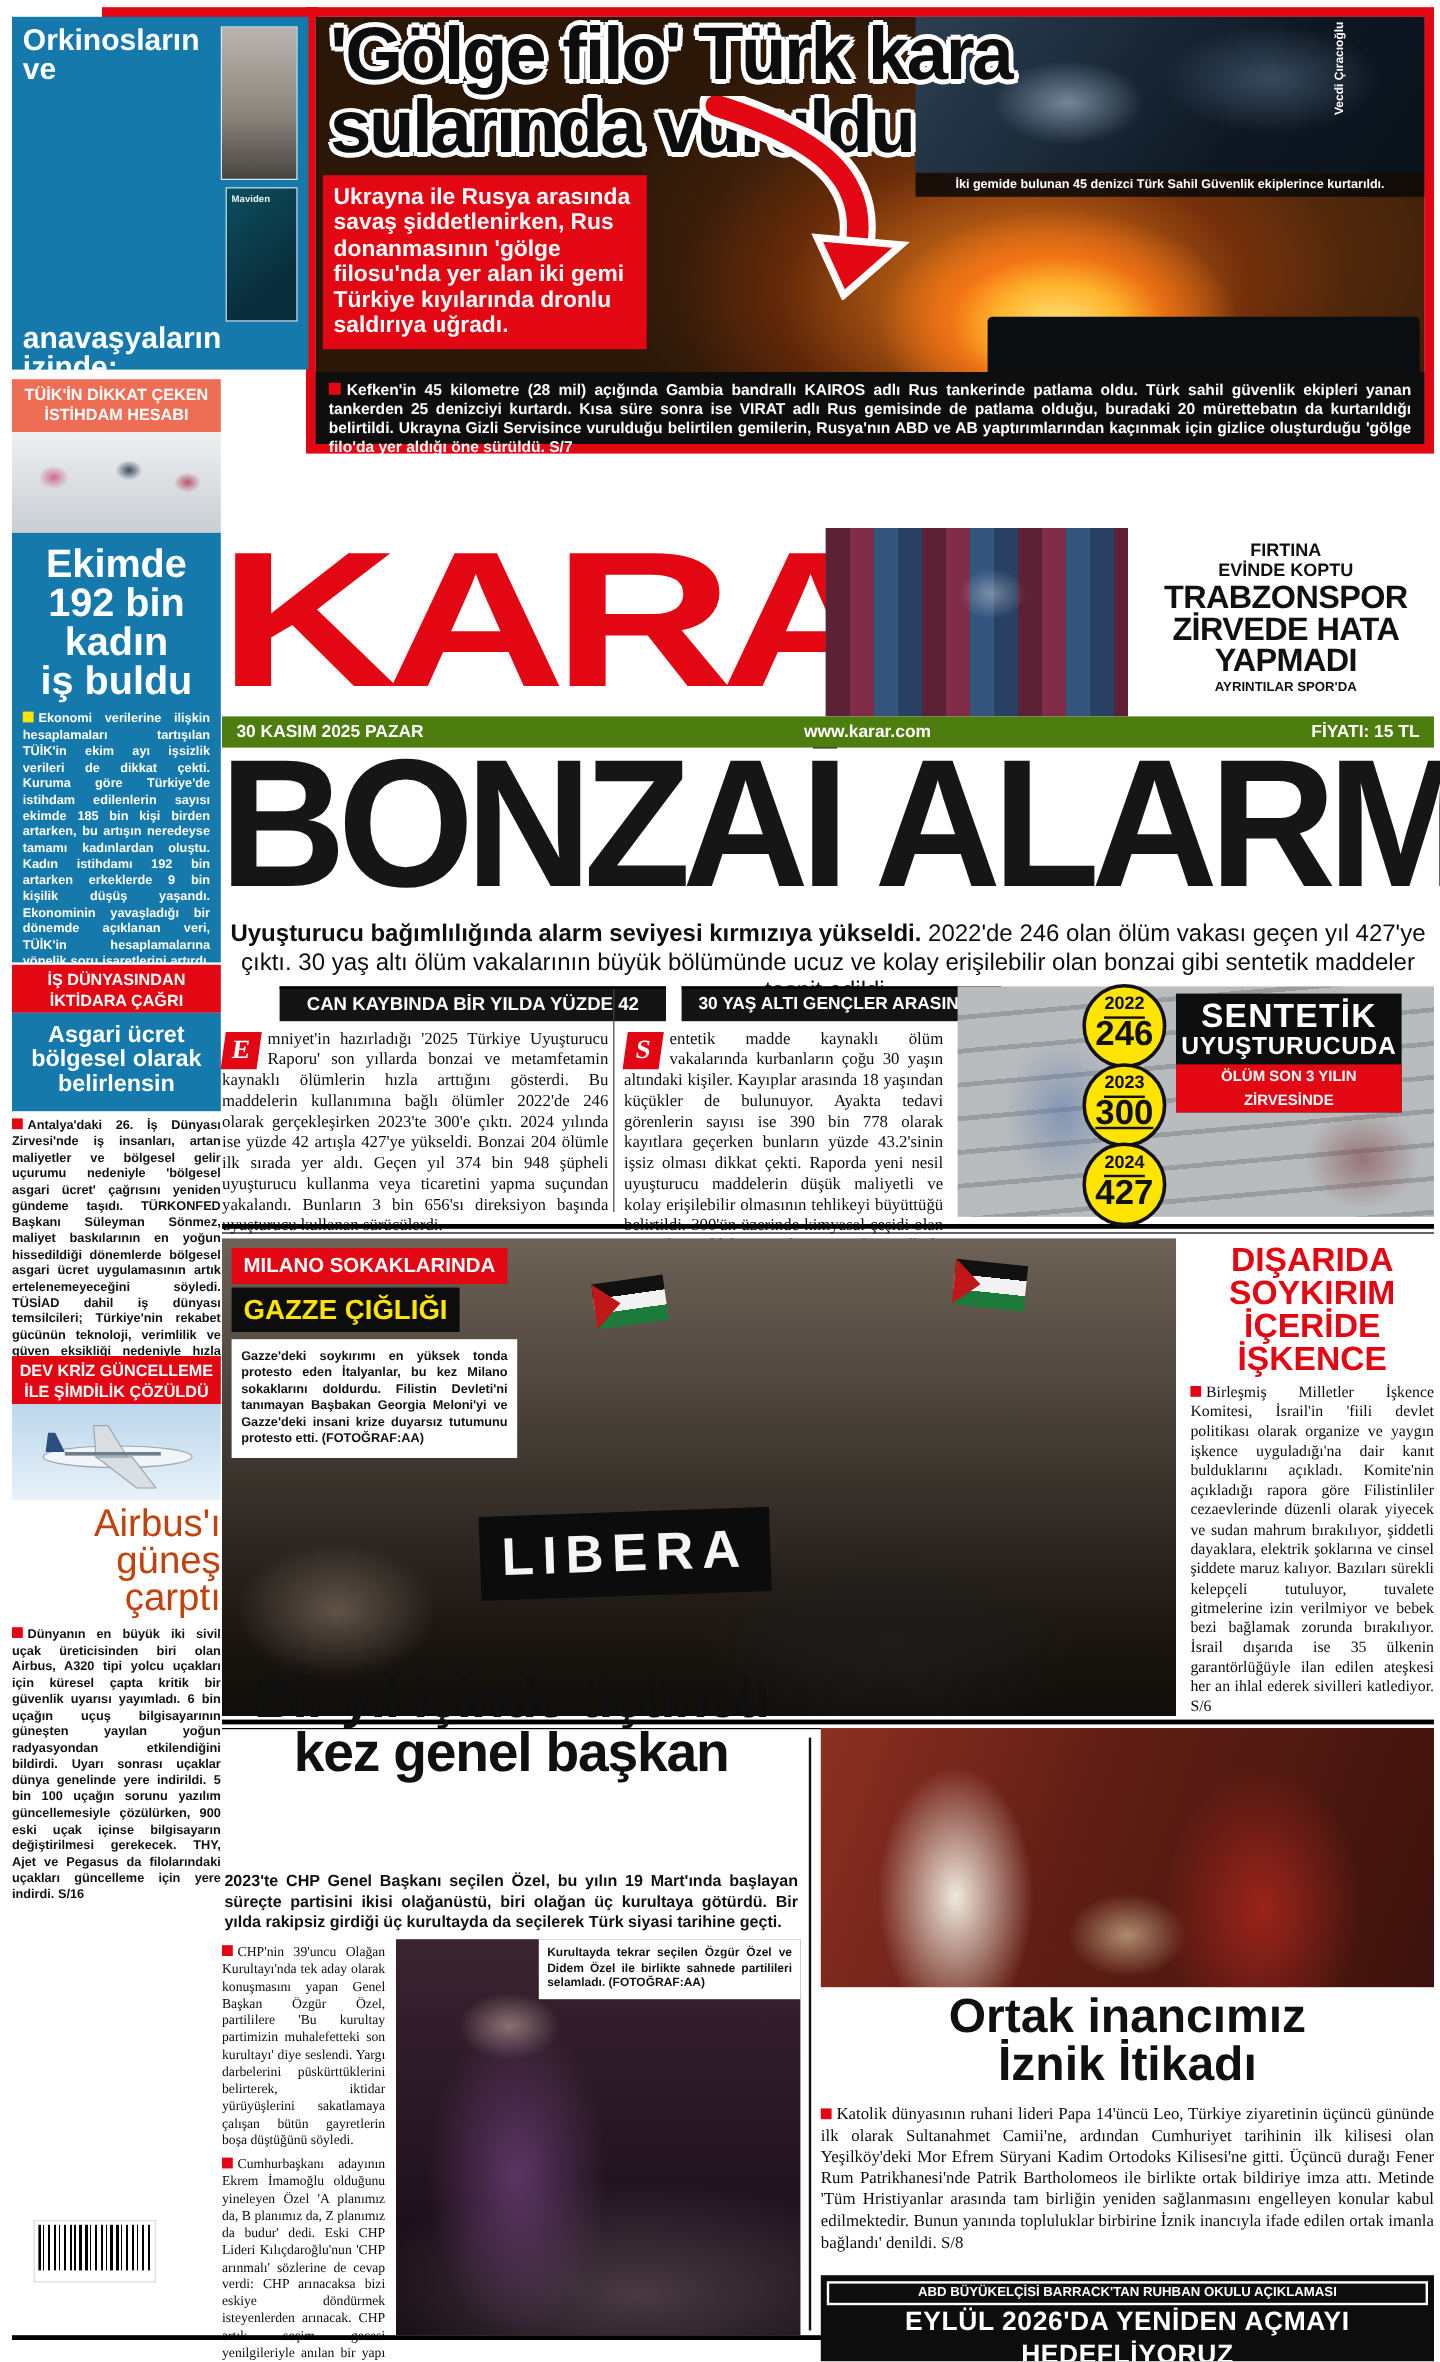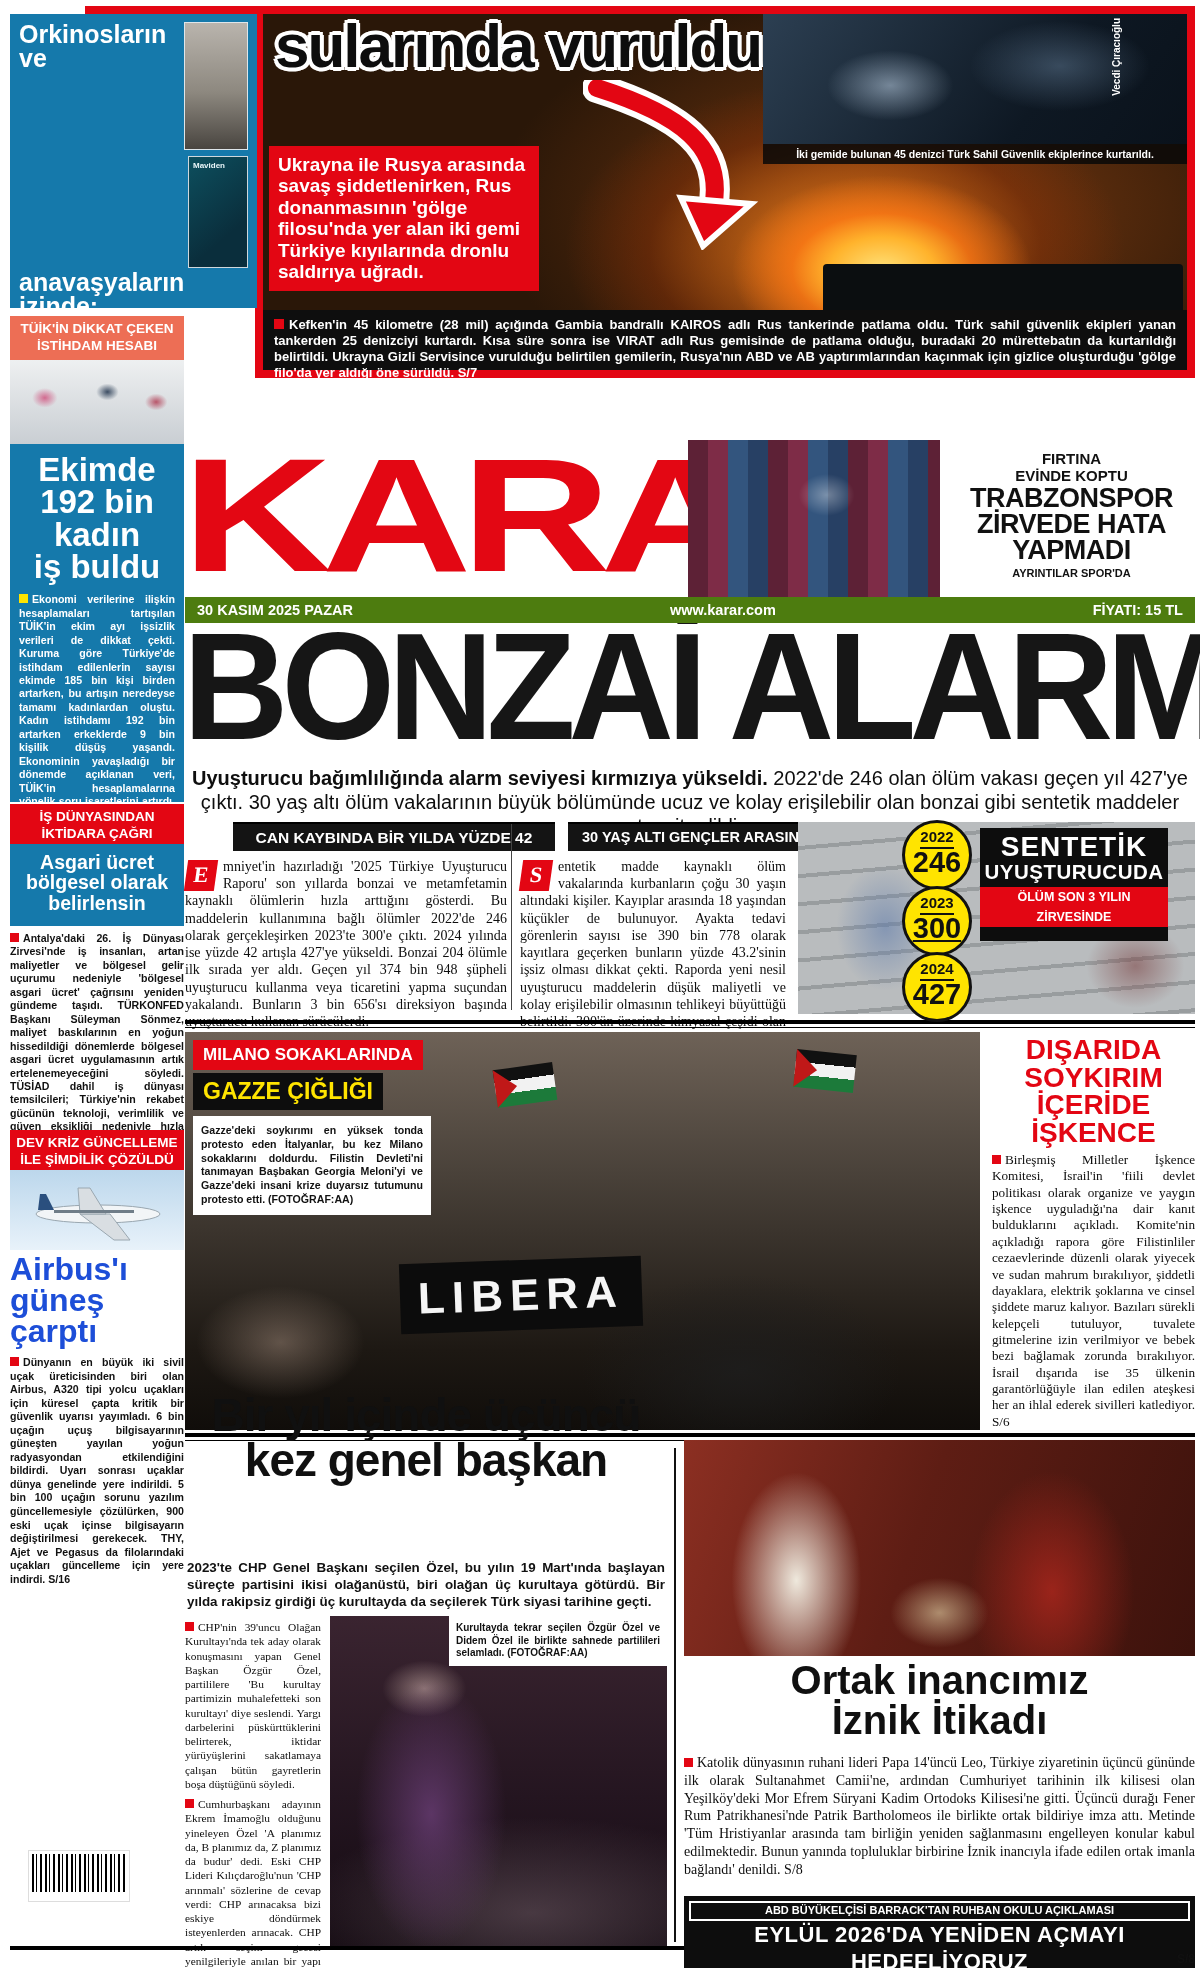--- a/index.html
+++ b/index.html
@@ -50,21 +50,21 @@
                  radial-gradient(16px 12px at 84% 50%, #b8566a, rgba(0,0,0,0) 70%),
                  linear-gradient(#eef0f1,#c9ced3);}
   #tuik-box{left:10px;top:444px;width:174px;height:358px;padding:10px 9px;}
   .tuik-h{font-size:33px;line-height:0.98;font-weight:900;text-align:center;}
   #tuik-body{margin-top:10px;}
   #asgari-kicker{left:10px;top:804px;width:174px;height:40px;background:#e30613;}
   #asgari-head{left:10px;top:844px;width:174px;height:82px;padding:8px 9px;font-size:19.5px;line-height:1.05;font-weight:900;text-align:center;}
   #asgari-body{left:10px;top:932px;width:174px;font-size:10.6px;line-height:1.27;font-weight:bold;text-align:justify;color:#111;}
   #devkriz-kicker{left:10px;top:1130px;width:174px;height:40px;background:#e30613;}
   #plane-photo{left:10px;top:1170px;width:174px;height:80px;background:linear-gradient(#bcd7ec,#e8f2fa);}
-  #airbus-head{left:10px;top:1254px;width:174px;font-size:32px;line-height:0.97;font-weight:700;text-align:left;color:#1d4ed8;}
+  #airbus-head{left:10px;top:1254px;width:174px;font-size:32px;line-height:0.97;font-weight:400;text-align:right;color:#c2410c;}
   #airbus-body{left:10px;top:1356px;width:174px;font-size:10.6px;line-height:1.28;font-weight:bold;text-align:justify;color:#111;}
   #barcode{left:28px;top:1850px;width:102px;height:52px;background:#fff;border:1px solid #ddd;padding:3px;box-sizing:border-box;}
   #barcode .bars{height:38px;background:repeating-linear-gradient(90deg,#000 0 2px,#fff 2px 4px,#000 4px 5px,#fff 5px 8px,#000 8px 10px,#fff 10px 13px);}
   
   #logo{left:182px;top:436px;font-size:196px;line-height:1;font-weight:900;color:#e30713;letter-spacing:-10px;
       transform:scale(1.06,0.82);transform-origin:left top;z-index:1;}
   #trabzon-photo{left:688px;top:440px;width:252px;height:157px;z-index:2;
       background:radial-gradient(40px 30px at 55% 35%, rgba(255,255,255,.35), rgba(0,0,0,0) 70%),
       repeating-linear-gradient(90deg,#5d2136 0 20px,#7e2c47 20px 40px,#33557e 40px 60px,#274064 60px 80px);}
   #sports{left:948px;top:450px;width:247px;text-align:center;z-index:2;}
@@ -89,21 +89,21 @@
   .dropcap{float:left;width:30px;height:31px;background:#e30613;transform:skew(-8deg);margin:2px 7px 0 1px;
       color:#fff;font-family:"Liberation Serif",serif;font-weight:bold;font-size:22px;text-align:center;line-height:30px;}
   #drug-photo{left:798px;top:822px;width:397px;height:192px;overflow:visible;
       background:radial-gradient(70px 90px at 22% 55%, rgba(90,120,170,.55), rgba(0,0,0,0) 70%),
                  radial-gradient(70px 60px at 85% 75%, rgba(120,60,60,.55), rgba(0,0,0,0) 70%),
                  repeating-linear-gradient(175deg,#b9bcbe 0 24px,#999d9f 24px 28px);}
   .stat-circle{position:absolute;left:104px;width:64px;height:64px;border-radius:50%;background:#ffe400;
       border:3px solid #111;text-align:center;box-sizing:content-box;z-index:2;}
   .c-year{font-size:15px;font-weight:800;display:inline-block;border-bottom:2px solid #111;line-height:1.25;margin-top:5px;}
   .c-val{font-size:29px;font-weight:900;line-height:0.95;}
-  #statbox{position:absolute;left:182px;top:6px;width:188px;background:#0d0d0d;color:#fff;text-align:center;padding:5px 0 14px 0;}
+  #statbox{position:absolute;left:182px;top:6px;width:188px;background:#0d0d0d;color:#fff;text-align:center;padding:5px 0 0 0;}
   #stat1{font-size:28px;font-weight:700;letter-spacing:1px;line-height:1.0;}
   #stat2{font-size:20.5px;font-weight:700;letter-spacing:0.5px;line-height:1.1;}
   #statband{background:#e30613;color:#fff;font-size:12.5px;font-weight:800;line-height:1.6;margin-top:3px;}
   .dblrule{border-top:4px solid #000;border-bottom:1.5px solid #000;height:3px;}
   #rule1{left:185px;top:1020px;width:1010px;}
   
   #milano-photo{left:185px;top:1032px;width:795px;height:398px;
       background:radial-gradient(120px 80px at 12% 78%, rgba(220,190,170,.35), rgba(0,0,0,0) 70%),
                  radial-gradient(200px 120px at 70% 85%, rgba(30,30,30,.8), rgba(0,0,0,0) 80%),
                  linear-gradient(#6e6257,#4a423a 35%,#1d1813 80%,#100d0a);}
@@ -163,20 +163,21 @@
 
 <div id="page">
 
   <div id="topstrip" class="abs"></div>
 
   <div id="topstory" class="abs">
     <div id="ship-hull" class="abs"></div>
     <div id="rescue-photo" class="abs"></div>
     <div id="rescue-caption" class="abs">İki gemide bulunan 45 denizci Türk Sahil Güvenlik ekiplerince kurtarıldı.</div>
     <div class="ts-headline abs">
+      <div>'Gölge filo' Türk kara</div>
       <div>sularında vuruldu</div>
     </div>
     <div id="ts-subbox" class="abs">Ukrayna ile Rusya arasında savaş şiddetlenirken, Rus donanmasının 'gölge filosu'nda yer alan iki gemi Türkiye kıyılarında dronlu saldırıya uğradı.</div>
     <div id="ts-arrow" class="abs">
       <svg width="190" height="170" viewBox="0 0 190 170">
         <path d="M14 8 C 96 34, 142 66, 130 128" fill="none" stroke="#ffffff" stroke-width="30" stroke-linecap="round"></path>
         <path d="M14 8 C 96 34, 142 66, 130 128" fill="none" stroke="#e30613" stroke-width="18" stroke-linecap="round"></path>
         <polygon points="98,118 168,124 120,166" fill="#e30613" stroke="#ffffff" stroke-width="6"></polygon>
       </svg>
     </div>

